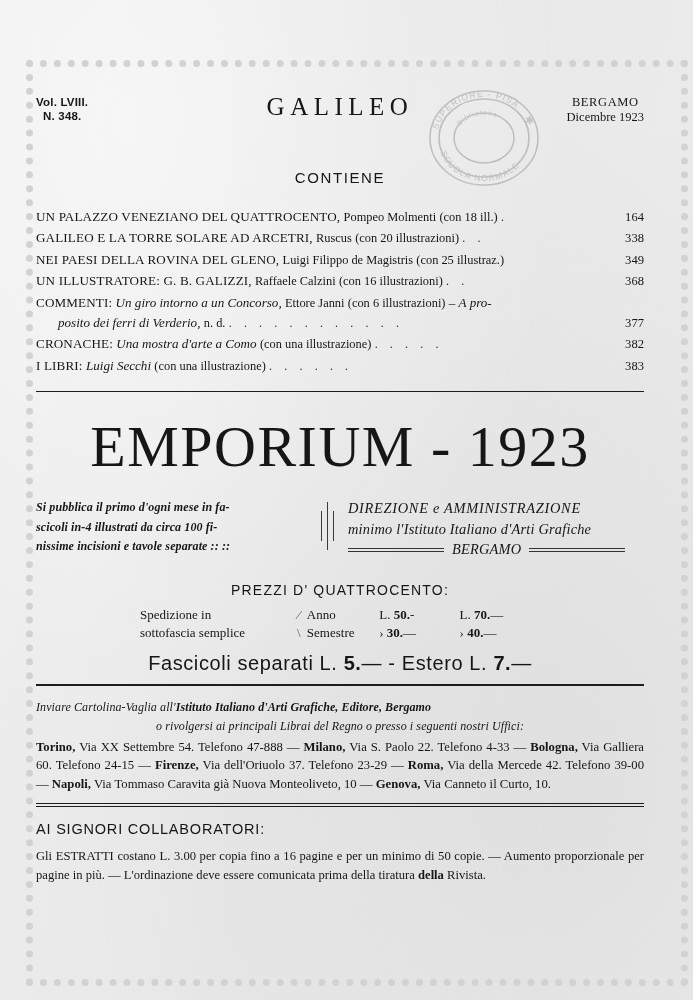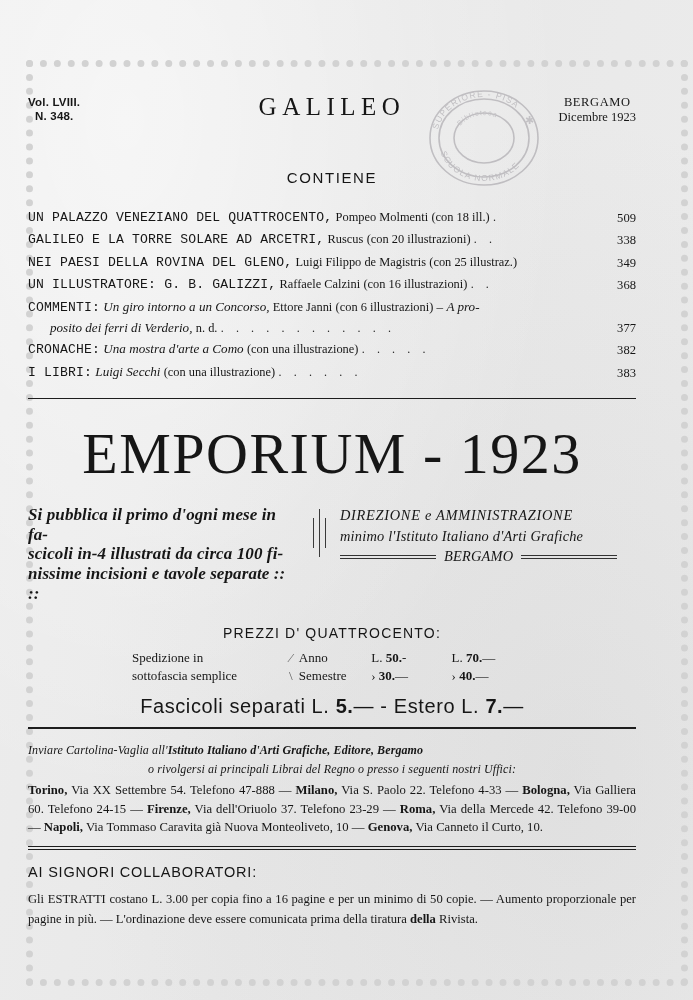--- a/index.html
+++ b/index.html
@@ -37,21 +37,21 @@
     position: absolute;
     left: 425px; top: 86px;
     width: 118px; height: 104px;
     pointer-events: none;
     opacity: 0.55;
   }
   #stamp svg { display:block; width:100%; height:100%; }
   
   .content {
     position: absolute;
-    left: 28px;
+    left: 36px;
     top: 0;
     width: 608px;
   }
   
   .masthead-row {
     position: relative;
     height: 52px;
     margin-top: 93px;
   }
   .vol {
@@ -98,21 +98,21 @@
     position: relative;
     padding-right: 34px;
   }
   .toc-item .pg {
     position: absolute;
     right: 0;
     bottom: 0;
     font-size: 12.6px;
     font-family: "Liberation Serif", "DejaVu Serif", serif;
   }
-  .toc-item .sec { letter-spacing: 0.15px; font-family: Liberation Mono, monospace; }
+  .toc-item .sec { letter-spacing: 0.15px; }
   .toc-item .it { font-style: italic; }
   .toc-item .sm { font-size: 12.4px; }
   .toc-item .leader {
     letter-spacing: 4.6px;
     font-size: 12px;
     color: #2a2a2a;
   }
   .toc-item.wrap { padding-left: 0; }
   .toc-item.wrap .line2 {
     display: block;
@@ -143,21 +143,21 @@
   
   .two-col {
     display: flex;
     align-items: flex-start;
     margin-top: 22px;
   }
   .col-left {
     width: 272px;
     font-style: italic;
     font-weight: bold;
-    font-size: 17px;
+    font-size: 12px;
     line-height: 19.6px;
     letter-spacing: 0.1px;
   }
   .col-div {
     width: 40px;
     position: relative;
     height: 58px;
   }
   .col-div i {
     position: absolute;
@@ -303,21 +303,21 @@
 
     <div class="contiene">CONTIENE</div>
 
     <div class="toc">
 
       <div class="toc-item">
         <span class="sec">UN PALAZZO VENEZIANO DEL QUATTROCENTO,</span>
         <span class="sm">Pompeo Molmenti</span>
         <span class="sm">(con 18 ill.)</span>
         <span class="leader">.</span>
-        <span class="pg">509</span>
+        <span class="pg">164</span>
       </div>
 
       <div class="toc-item">
         <span class="sec">GALILEO E LA TORRE SOLARE AD ARCETRI,</span>
         <span class="sm">Ruscus</span>
         <span class="sm">(con 20 illustrazioni)</span>
         <span class="leader">.    .</span>
         <span class="pg">338</span>
       </div>
 

